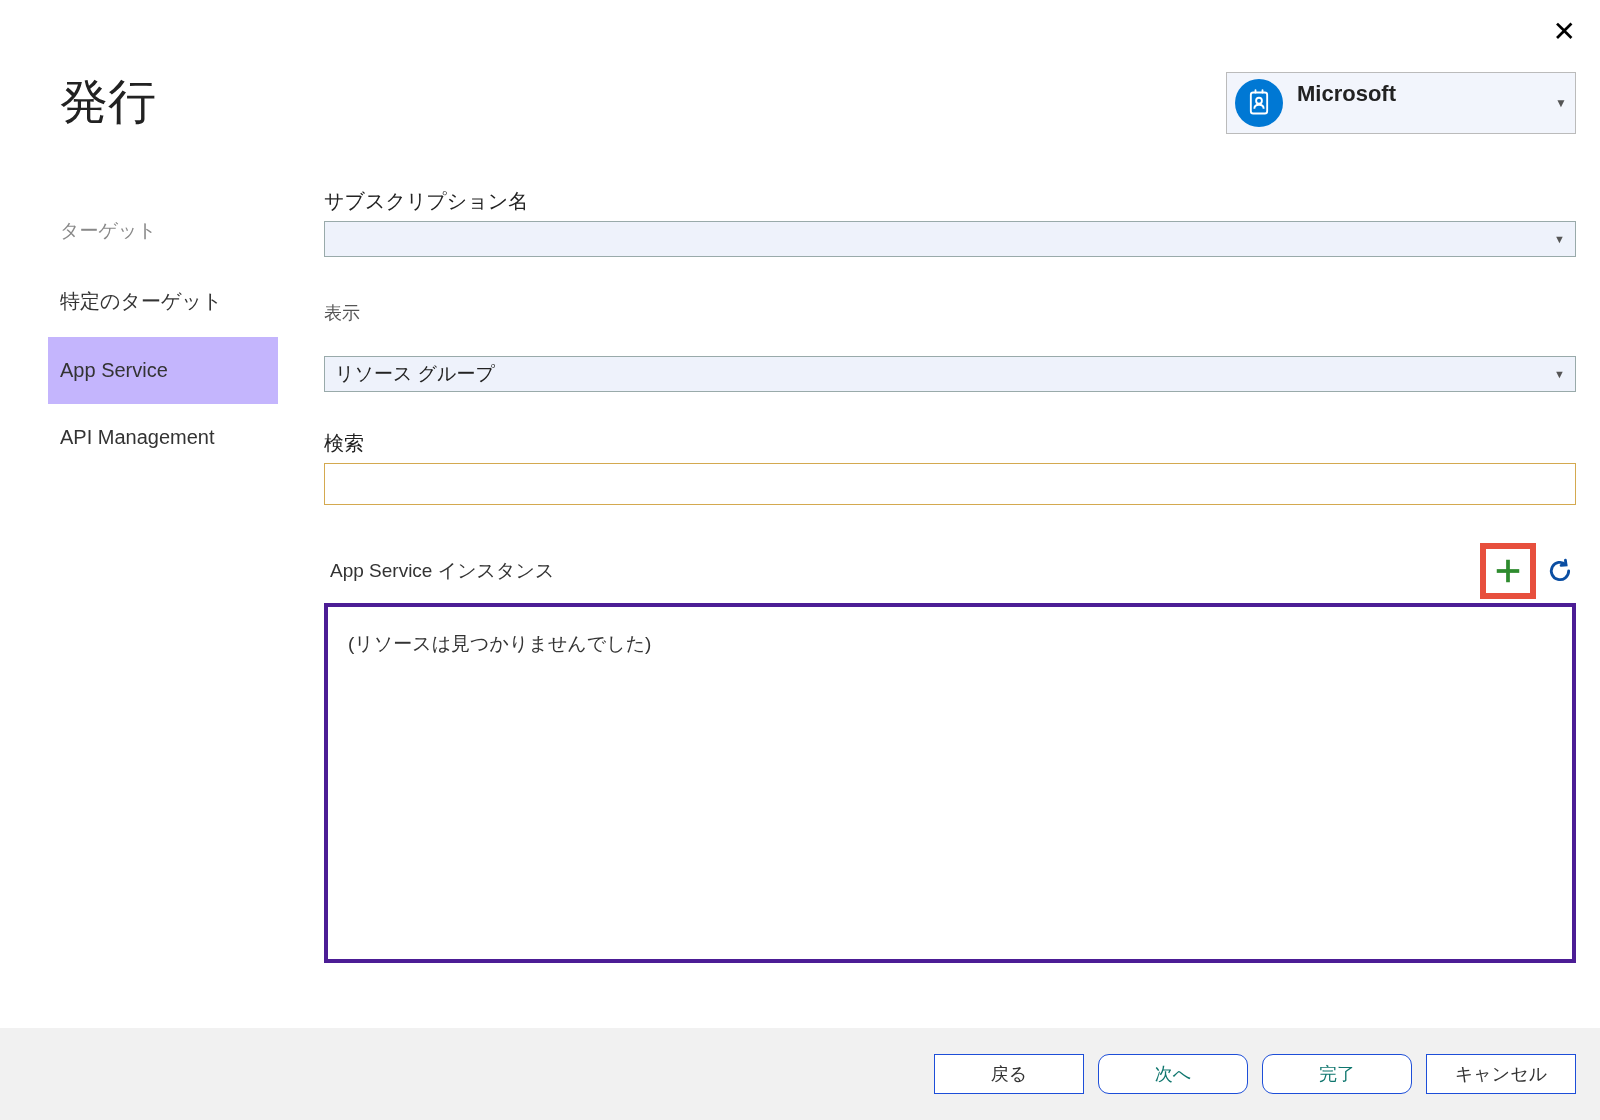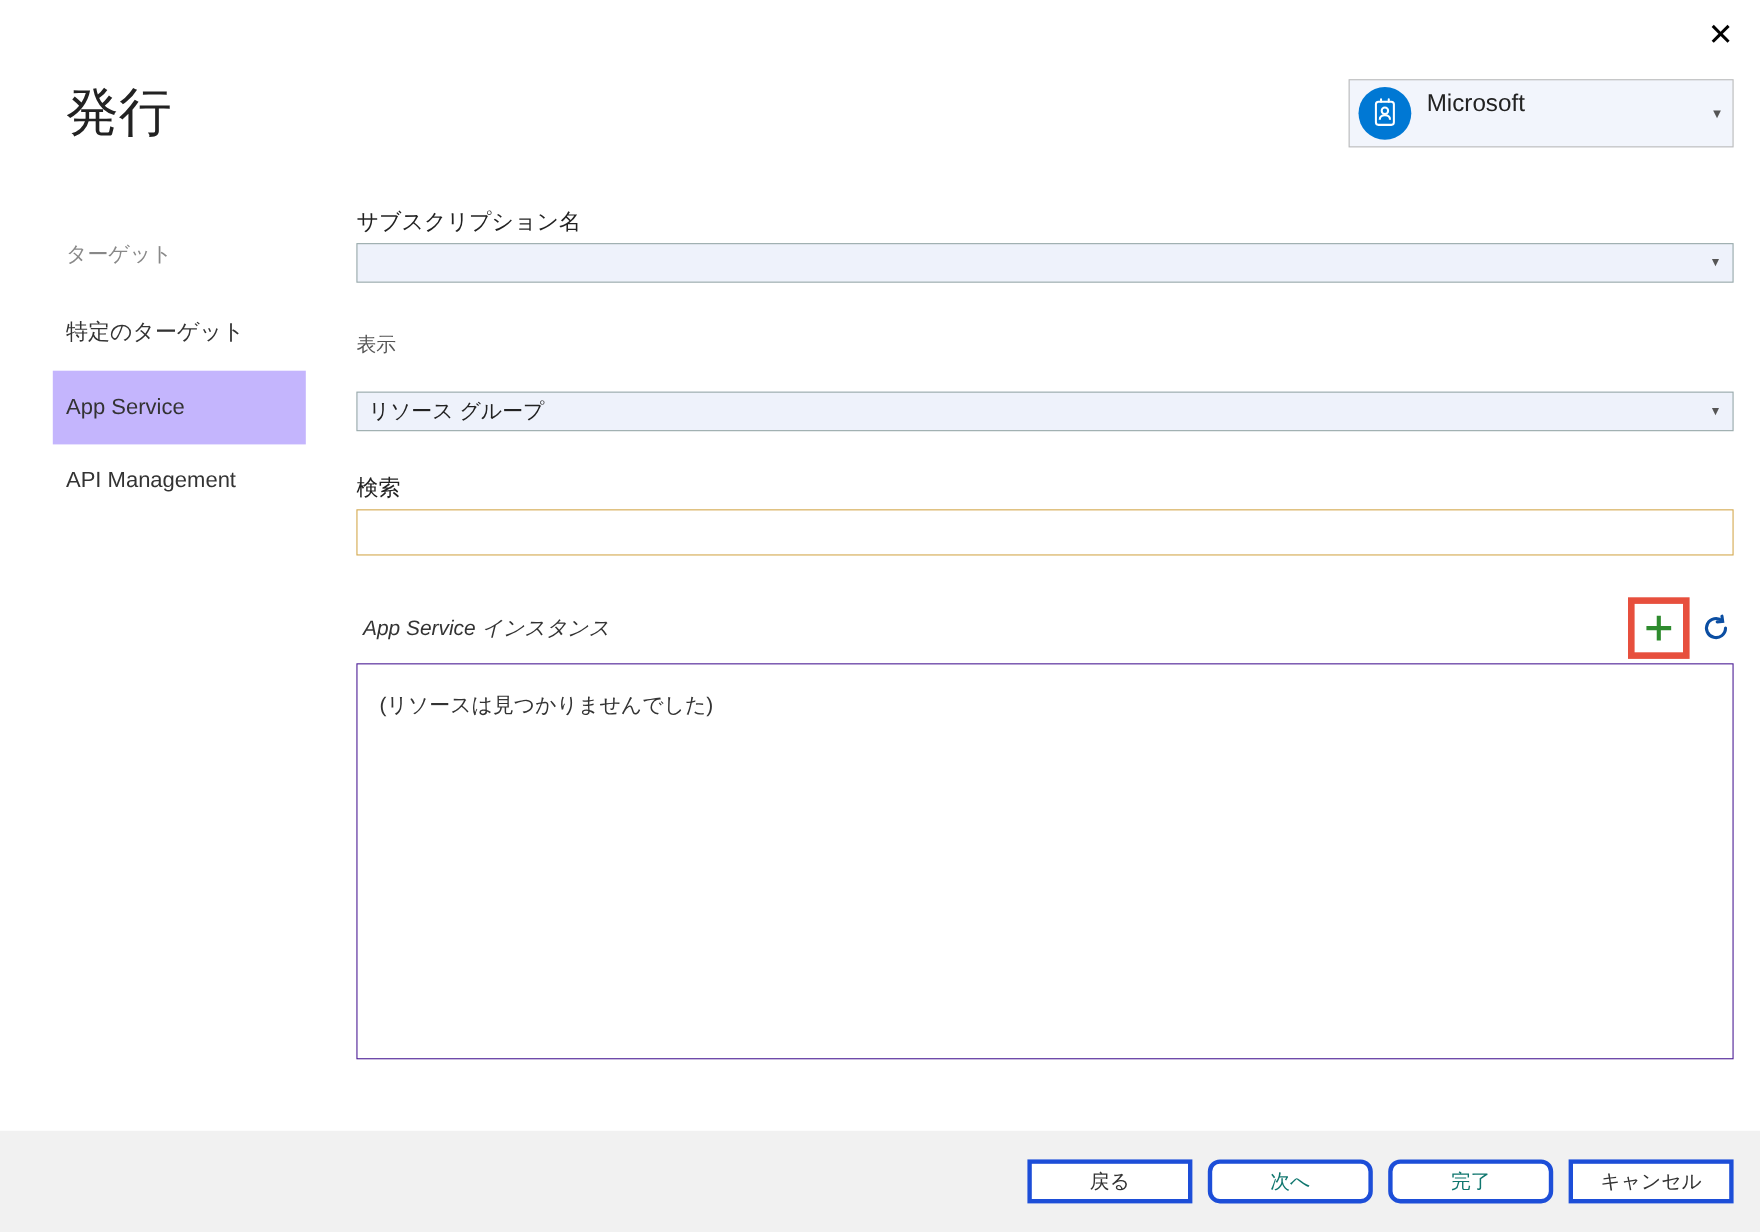--- a/index.html
+++ b/index.html
@@ -48,20 +48,21 @@
   top: 72px;
   right: 24px;
   width: 350px;
   height: 62px;
   border: 1px solid #bbb;
   background: #f2f5fc;
   display: flex;
   align-items: center;
   padding: 0 8px;
   cursor: pointer;
+  font-weight: bold;
 }
 .account-icon {
   width: 48px;
   height: 48px;
   border-radius: 50%;
   background: #0078d4;
   display: flex;
   align-items: center;
   justify-content: center;
   margin-right: 14px;
@@ -164,21 +165,20 @@
   display: flex;
   align-items: center;
   margin-top: 38px;
   margin-bottom: 4px;
 }
 .instances-label {
   font-size: 19px;
   color: #333;
   flex: 1;
   padding-left: 6px;
-  font-style: italic;
 }
 .add-highlight {
   width: 56px;
   height: 56px;
   border: 6px solid #e74f3d;
   display: flex;
   align-items: center;
   justify-content: center;
   margin-right: 8px;
 }
@@ -196,42 +196,42 @@
   height: 32px;
   display: flex;
   align-items: center;
   justify-content: center;
   cursor: pointer;
   color: #0b4ea2;
 }
 .refresh-btn svg { width: 26px; height: 26px; }
 .instances-box {
   flex: 1;
-  border: 1px solid #4c1d95;
+  border: 4px solid #4c1d95;
   background: #fff;
   padding: 24px 20px;
   max-height: 360px;
   min-height: 340px;
   overflow: auto;
 }
 .no-resources {
   font-size: 19px;
   color: #333;
 }
 .footer-bar {
   background: #f1f1f1;
   padding: 26px 24px 26px 24px;
   display: flex;
   justify-content: flex-end;
   gap: 14px;
 }
 .footer-btn {
   min-width: 150px;
   height: 40px;
-  border: 4px solid #1d4ed8;
+  border: 1px solid #1d4ed8;
   background: #fff;
   font-size: 18px;
   color: #333;
   cursor: pointer;
   font-family: Liberation Sans, sans-serif;
 }
 .footer-btn.disabled {
   color: #0f766e;
   cursor: default;
   border-radius: 11px;

